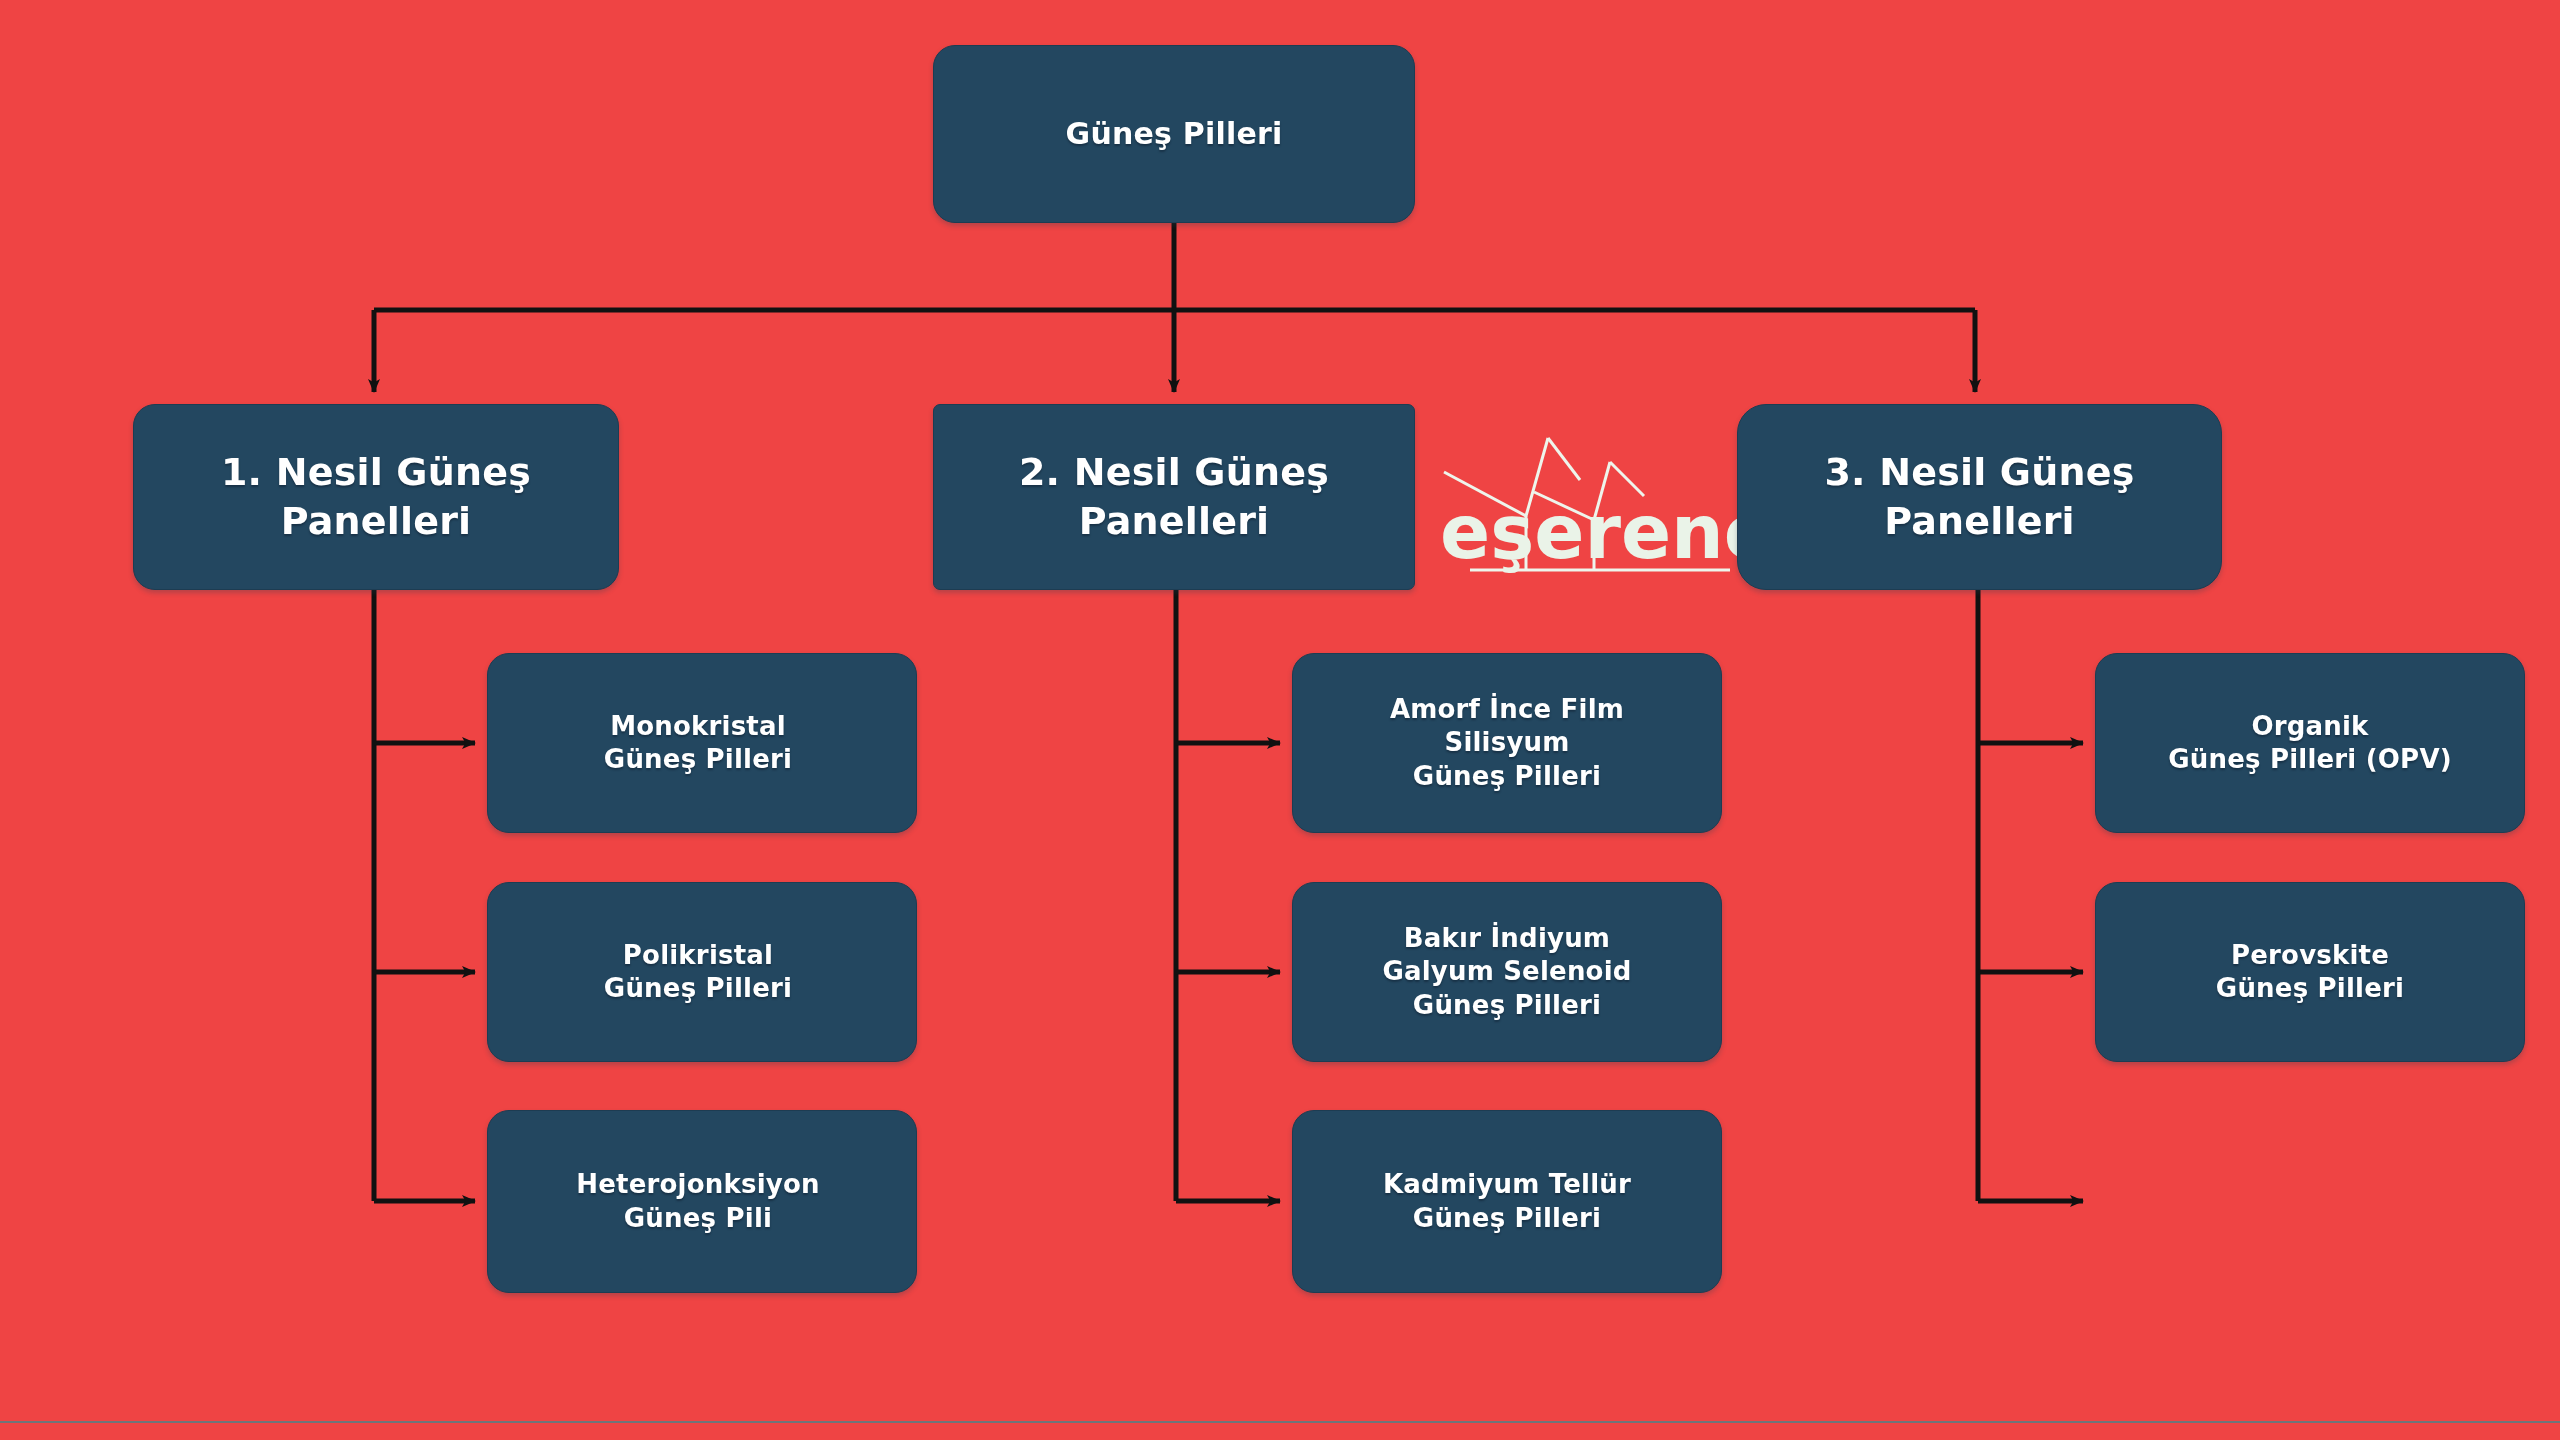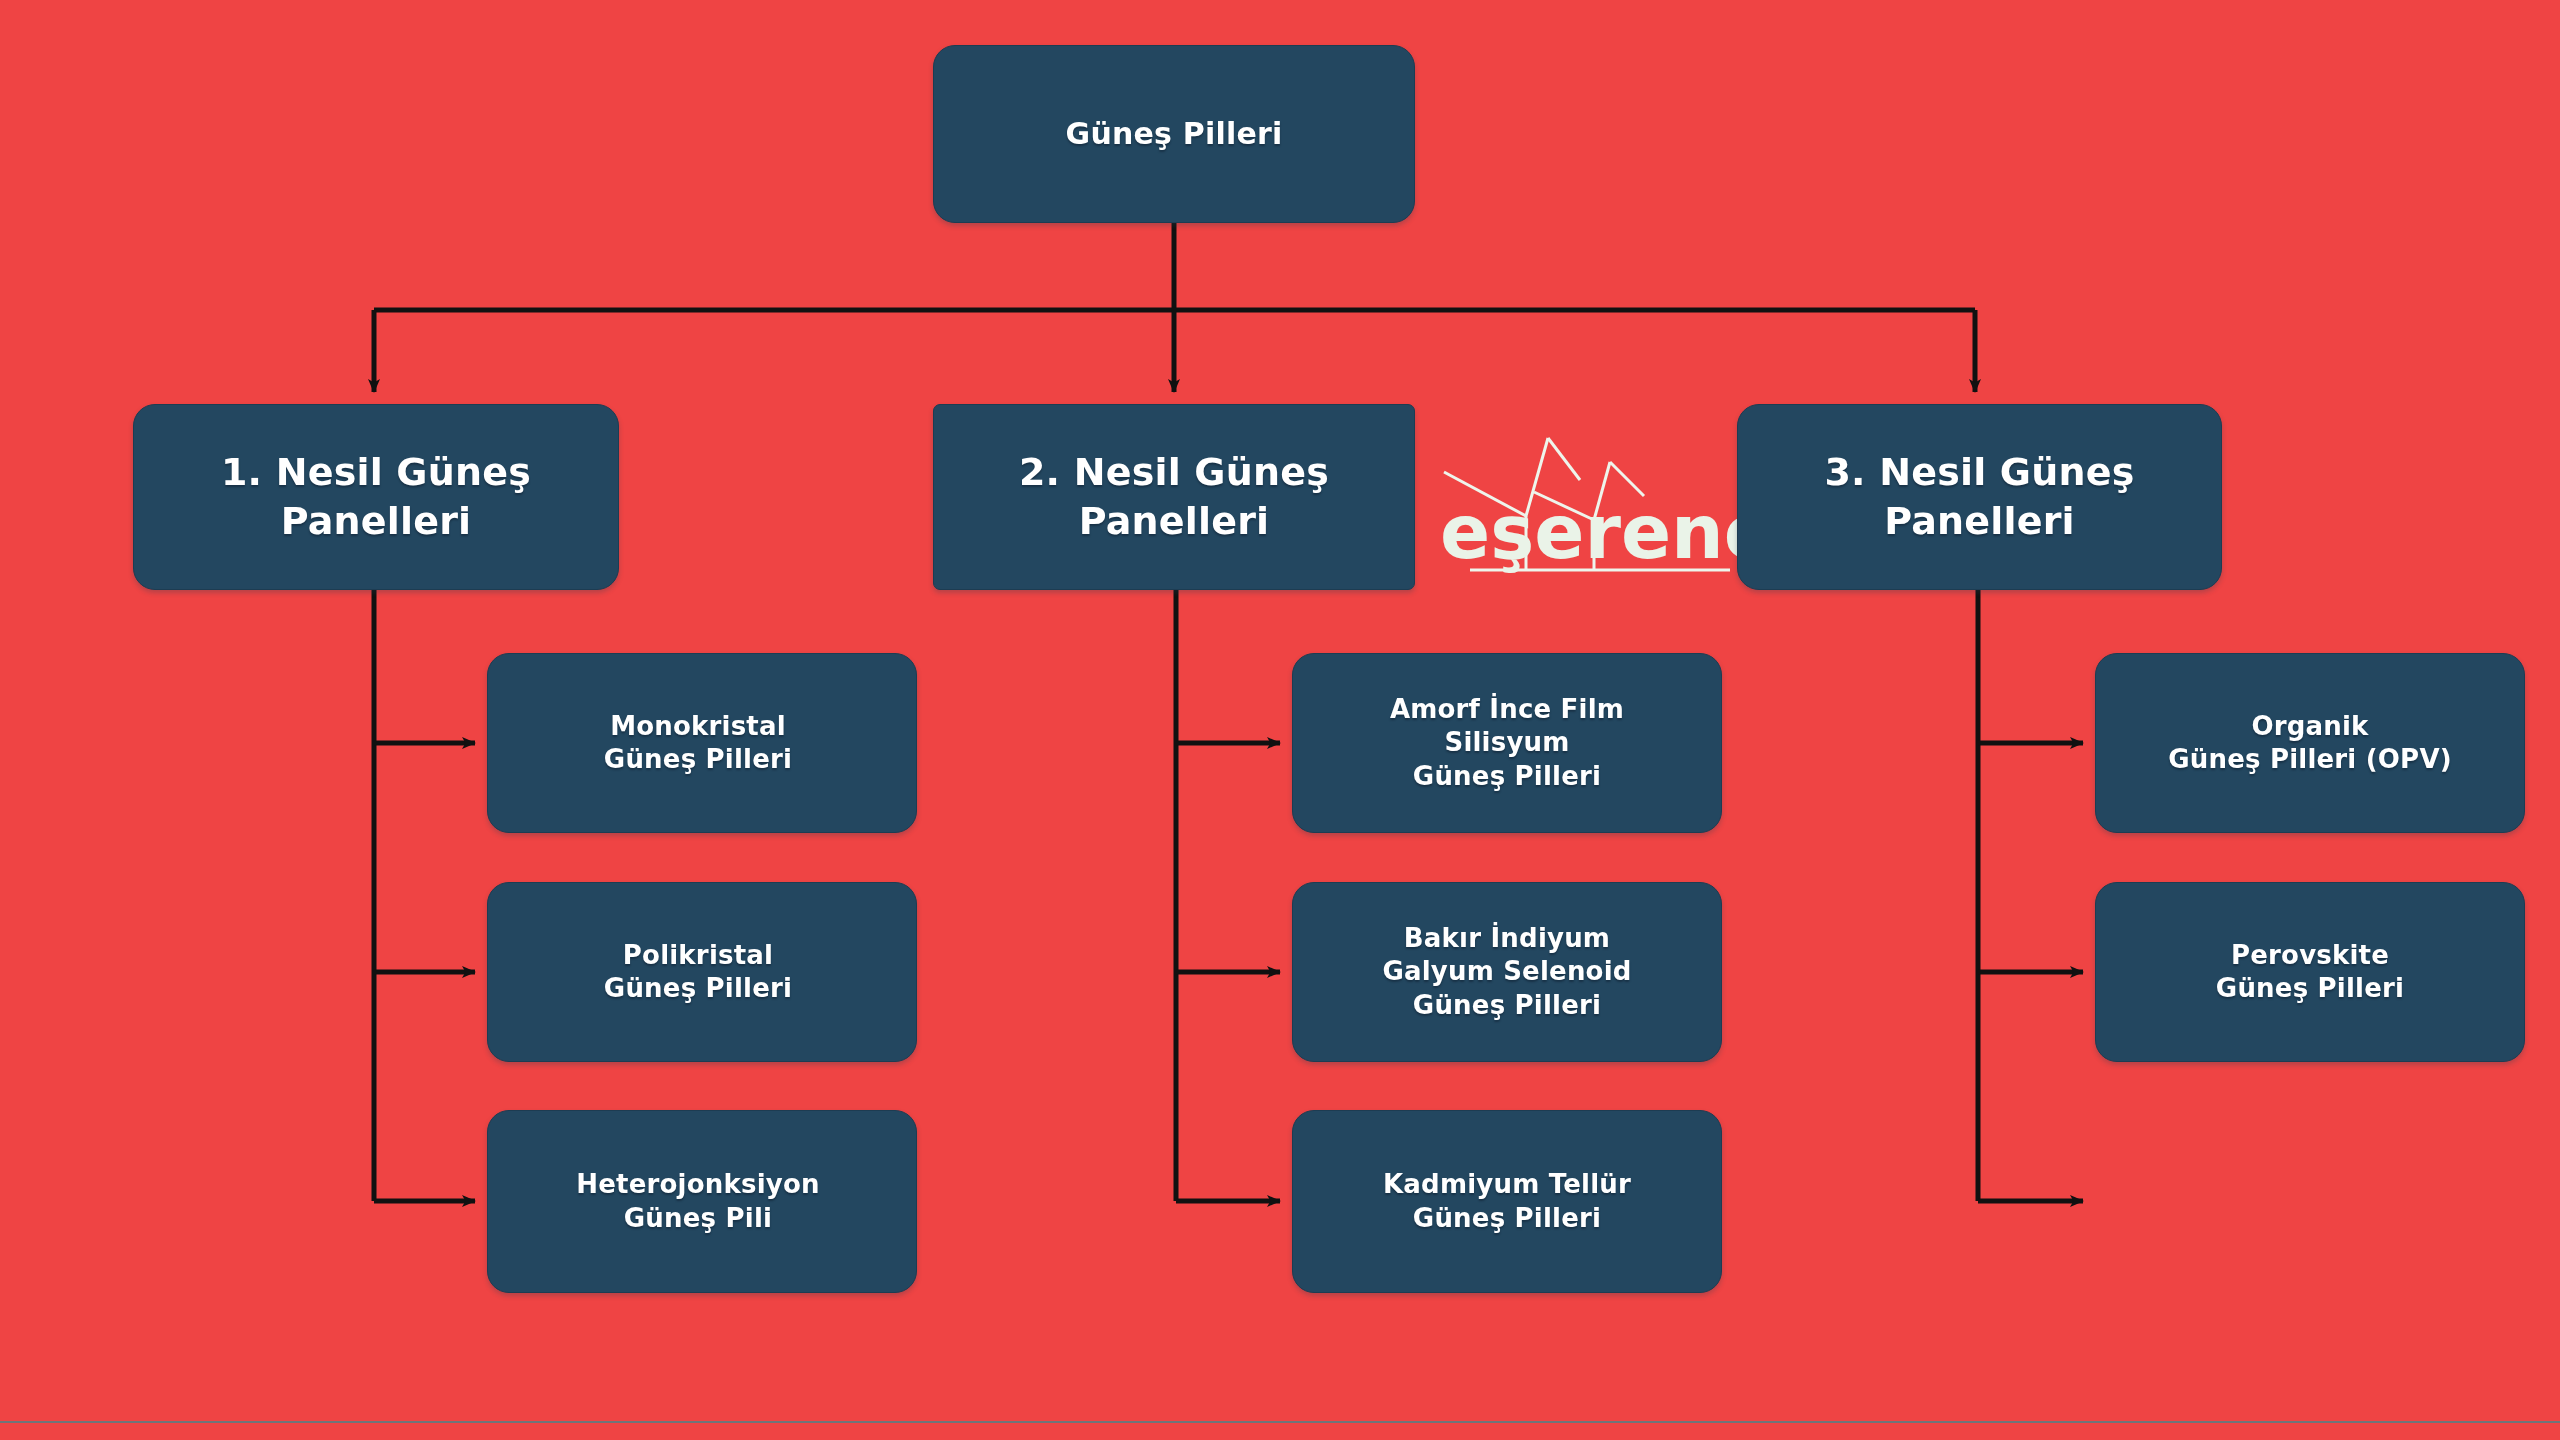--- a/index.html
+++ b/index.html
@@ -63,21 +63,21 @@
   .node-label {
     display: block;
     width: 100%;
     white-space: pre-line;
   }
 
   .node.root        { left: 933px;  top: 45px;   width: 482px; height: 178px; font-size: 30px; }
   .node.gen         { top: 404px;   height: 186px; font-size: 38px; }
   .node.gen1        { left: 133px;  width: 486px; }
   .node.gen2        { left: 933px;  width: 482px; border-radius: 7px; }
-  .node.gen3        { left: 1737px; width: 485px; }
+  .node.gen3        { left: 1737px; width: 485px; border-radius: 29px; }
 
   .node.leaf        { font-size: 26px; }
   .node.leaf.col1   { left: 487px;  width: 430px; padding-left: 6px; }
   .node.leaf.col2   { left: 1292px; width: 430px; }
   .node.leaf.col3   { left: 2095px; width: 430px; }
 
   .node.leaf.row1   { top: 653px;   height: 180px; }
   .node.leaf.row2   { top: 882px;   height: 180px; }
   .node.leaf.row3   { top: 1110px;  height: 183px; }
 

